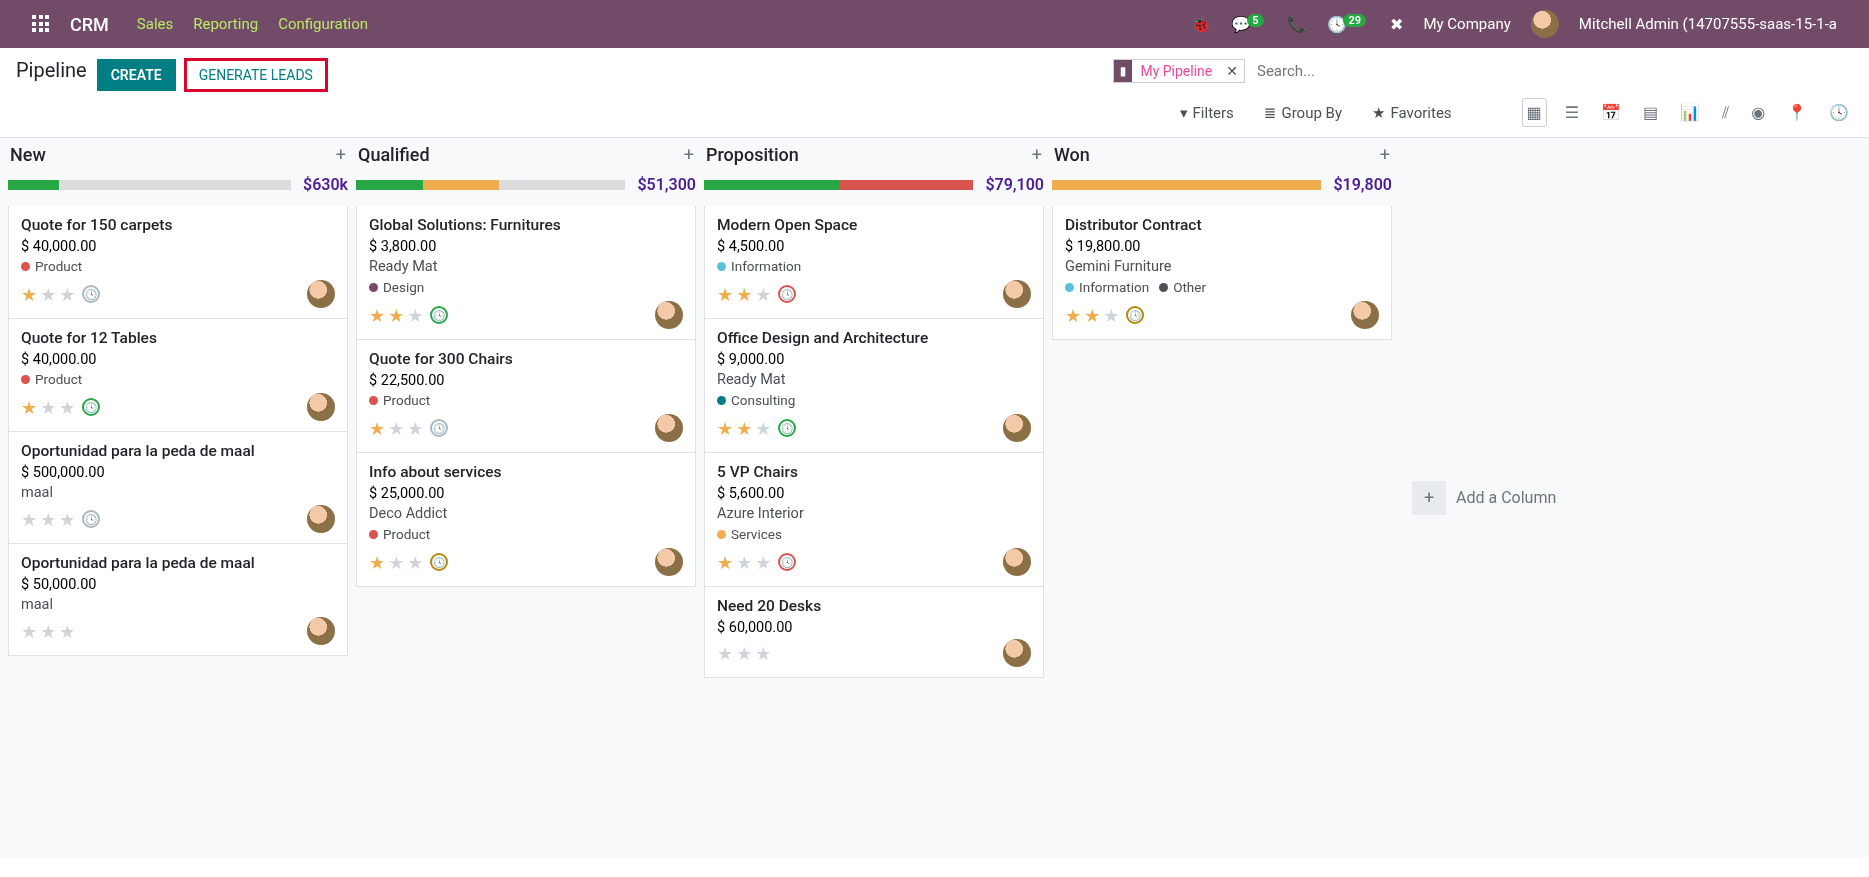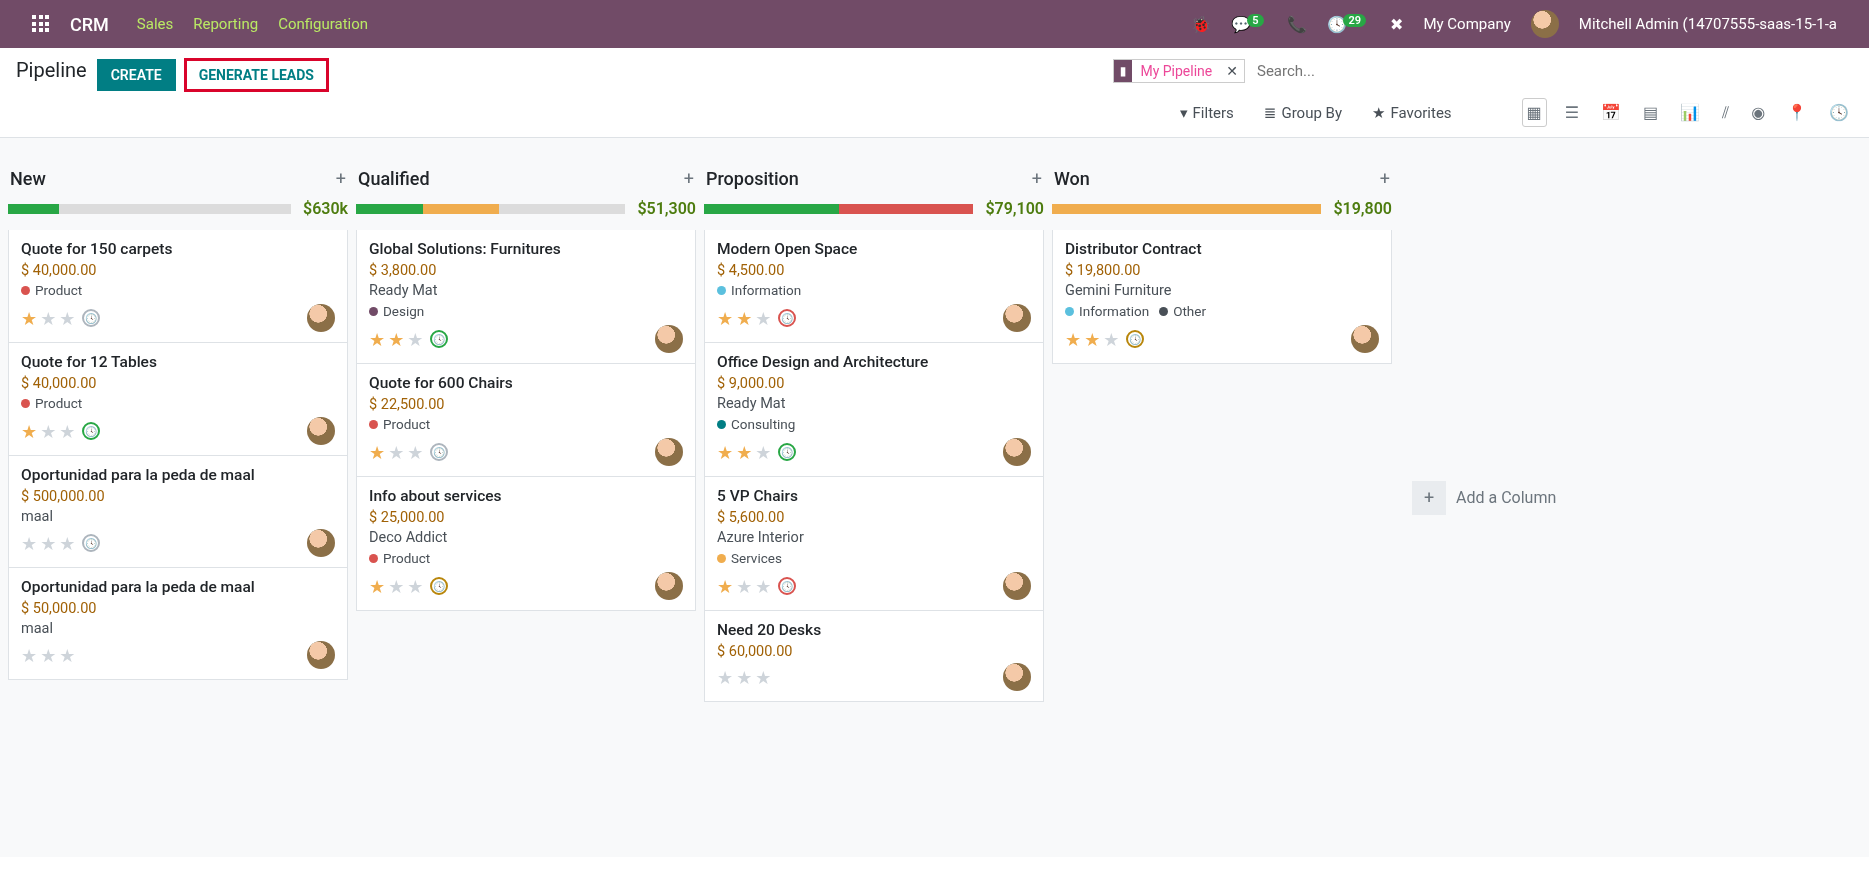--- a/index.html
+++ b/index.html
@@ -13,49 +13,49 @@
 .badge{background:#28a745;color:#fff;border-radius:8px;padding:0 5px;font-size:11px;font-weight:600;position:relative;top:-6px;left:-4px}
 .topbar-icon{color:#fff;font-size:16px;cursor:pointer}
 .company{font-size:15px}
 .avatar{width:28px;height:28px;border-radius:50%;background:radial-gradient(circle at 40% 35%, #f4c9a8 35%, #8b6f47 36%)}
 .user-label{font-size:15px}
 .control-bar{display:flex;align-items:flex-start;padding:10px 16px 0;gap:20px}
 .control-left{display:flex;gap:10px}
 .page-title{font-size:20px;color:#212529}
 .buttons-row{display:flex;gap:8px;align-items:center}
 .btn-create{background:#017E84;color:#fff;border:none;padding:8px 14px;font-weight:600;font-size:14px;cursor:pointer}
-.btn-generate{background:#fff;color:#017E84;border:3px solid #d9042b;padding:6px 12px;font-weight:700;font-size:14px;cursor:pointer}
+.btn-generate{background:#fff;color:#017E84;border:3px solid #d9042b;padding:6px 12px;font-weight:400;font-size:14px;cursor:pointer}
 .control-right{flex:1;display:flex;flex-direction:column;gap:14px;align-items:flex-end}
 .search-row{display:flex;align-items:center;width:100%;justify-content:flex-end;gap:8px}
 .facet{display:flex;align-items:center;border:1px solid #ccc}
 .facet-icon{background:#714B67;color:#fff;padding:4px 6px;font-size:12px}
 .facet-label{padding:3px 8px;color:#ec4899}
 .facet-close{padding:3px 6px;color:#495057;cursor:pointer}
 .search-input{border:none;outline:none;font-size:15px;padding:4px;width:600px;color:#6c757d}
 .toolbar-row{display:flex;align-items:center;gap:30px;width:100%;justify-content:flex-end}
 .tool{color:#495057;cursor:pointer;display:flex;align-items:center;gap:5px;font-size:15px}
 .view-switcher{display:flex;gap:14px;align-items:center;margin-left:40px}
 .view-btn{color:#6c757d;cursor:pointer;font-size:16px;padding:4px}
 .view-btn.active{border:1px solid #ccc;border-radius:3px;background:#fff}
-.board{display:flex;gap:8px;padding:26px 8px;border-top:1px solid #dee2e6;margin-top:10px;background:#f8f9fa;min-height:720px}
+.board{display:flex;gap:8px;padding:2px 8px;border-top:1px solid #dee2e6;margin-top:10px;background:#f8f9fa;min-height:720px}
 .column{width:340px;flex-shrink:0}
 .col-header{display:flex;justify-content:space-between;align-items:center;padding:4px 2px}
 .col-title{font-size:18px;font-weight:500;color:#212529}
 .col-plus{color:#6c757d;font-size:18px;cursor:pointer}
 .bar-row{display:flex;align-items:center;gap:12px;margin:6px 0 12px}
 .bar{flex:1;height:10px;background:#dcdcdc;display:flex;overflow:hidden}
 .seg{height:100%}
 .seg.green{background:#28a745}
 .seg.amber{background:#f0ad4e}
 .seg.red{background:#d9534f}
-.col-amount{font-weight:600;color:#4d7c0f;font-size:16px}
+.col-amount{font-weight:600;color:#4c1d95;font-size:16px}
 .card{background:#fff;border:1px solid #dee2e6;padding:10px 12px;margin-bottom:0;border-top:none}
 .card:first-of-type{border-top:1px solid #dee2e6}
 .card-title{font-size:15.5px;font-weight:500;color:#212529;margin-bottom:4px}
-.card-amount{color:#a16207;font-size:14.5px;margin-bottom:3px}
+.card-amount{color:#000000;font-size:14.5px;margin-bottom:3px}
 .card-sub{color:#495057;font-size:14.5px;margin-bottom:4px}
 .tags{display:flex;gap:10px;margin-bottom:6px;flex-wrap:wrap}
 .tag{display:flex;align-items:center;gap:5px;font-size:13.5px;color:#495057}
 .dot{width:9px;height:9px;border-radius:50%}
 .card-footer{display:flex;align-items:center;justify-content:space-between}
 .stars{display:flex;gap:3px;align-items:center}
 .star{font-size:18px;color:#ced4da}
 .star.f{color:#f0ad4e}
 .activity{width:18px;height:18px;border-radius:50%;border:2px solid;display:flex;align-items:center;justify-content:center;font-size:10px;font-weight:bold;margin-left:4px}
 .act-grey{border-color:#adb5bd;color:#adb5bd}
@@ -236,21 +236,21 @@
           <div class="stars">
             <span class="star f">★</span>
             <span class="star f">★</span>
             <span class="star">★</span>
             <span class="activity act-green">🕓</span>
           </div>
           <div class="card-avatar"></div>
         </div>
       </div>
       <div class="card">
-        <div class="card-title">Quote for 600 Chairs</div>
+        <div class="card-title">Quote for 300 Chairs</div>
         <div class="card-amount">$ 22,500.00</div>
         <div class="tags">
           <span class="tag"><span class="dot" style="background:#d9534f"></span>Product</span>
         </div>
         <div class="card-footer">
           <div class="stars">
             <span class="star f">★</span>
             <span class="star">★</span>
             <span class="star">★</span>
             <span class="activity act-grey">🕓</span>

